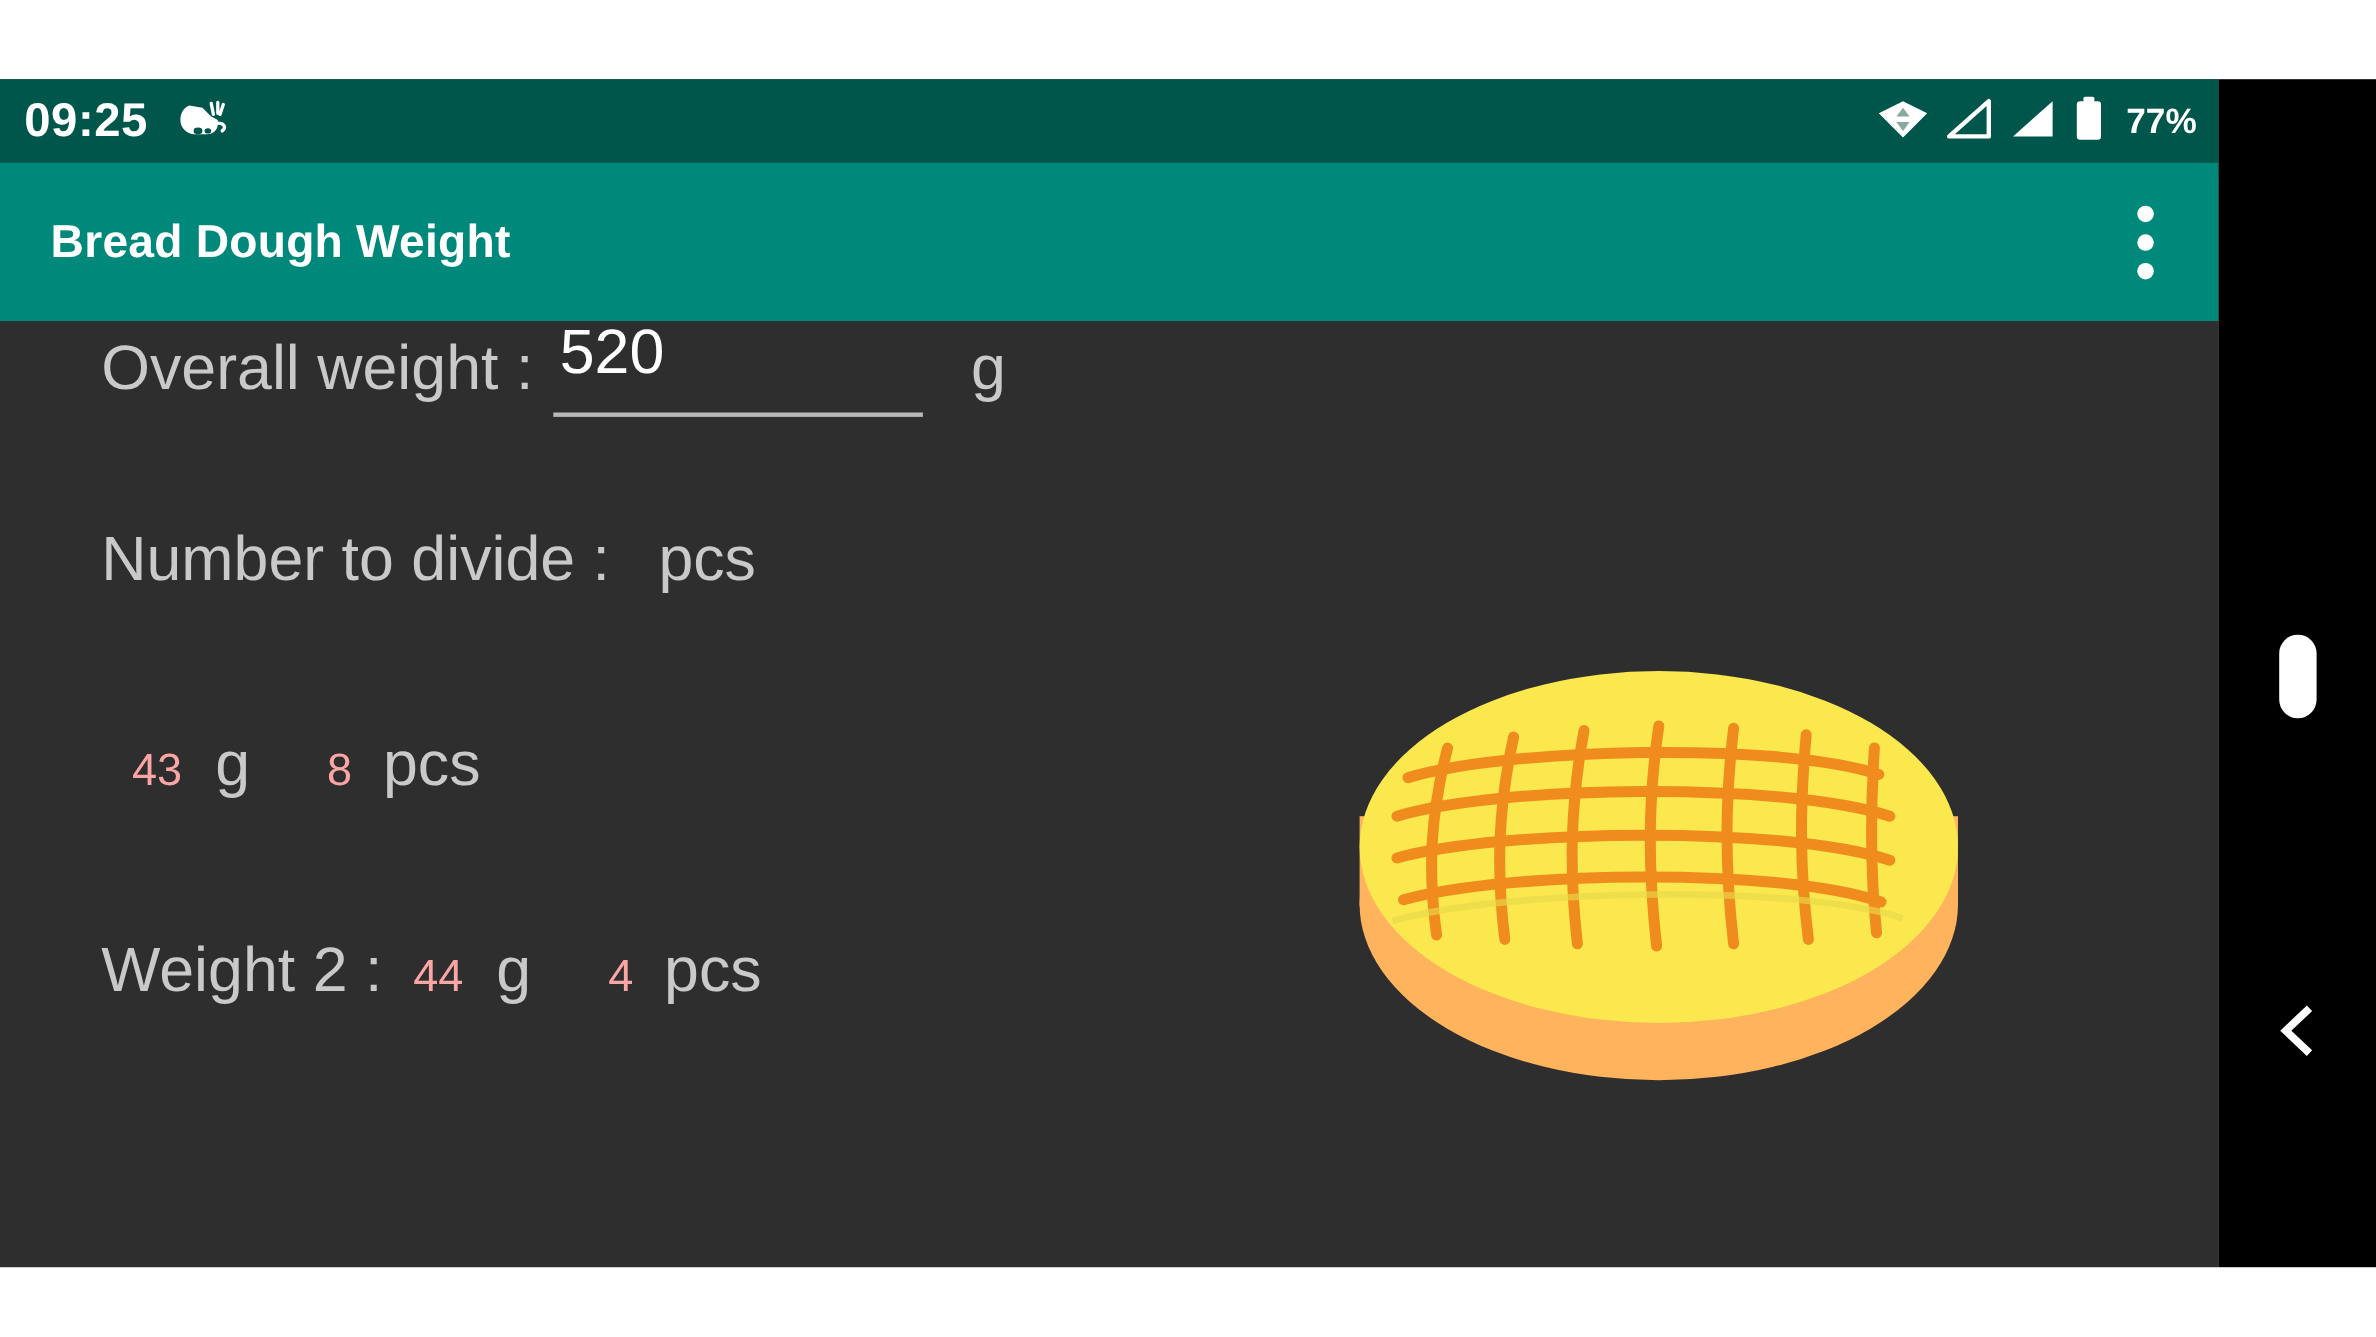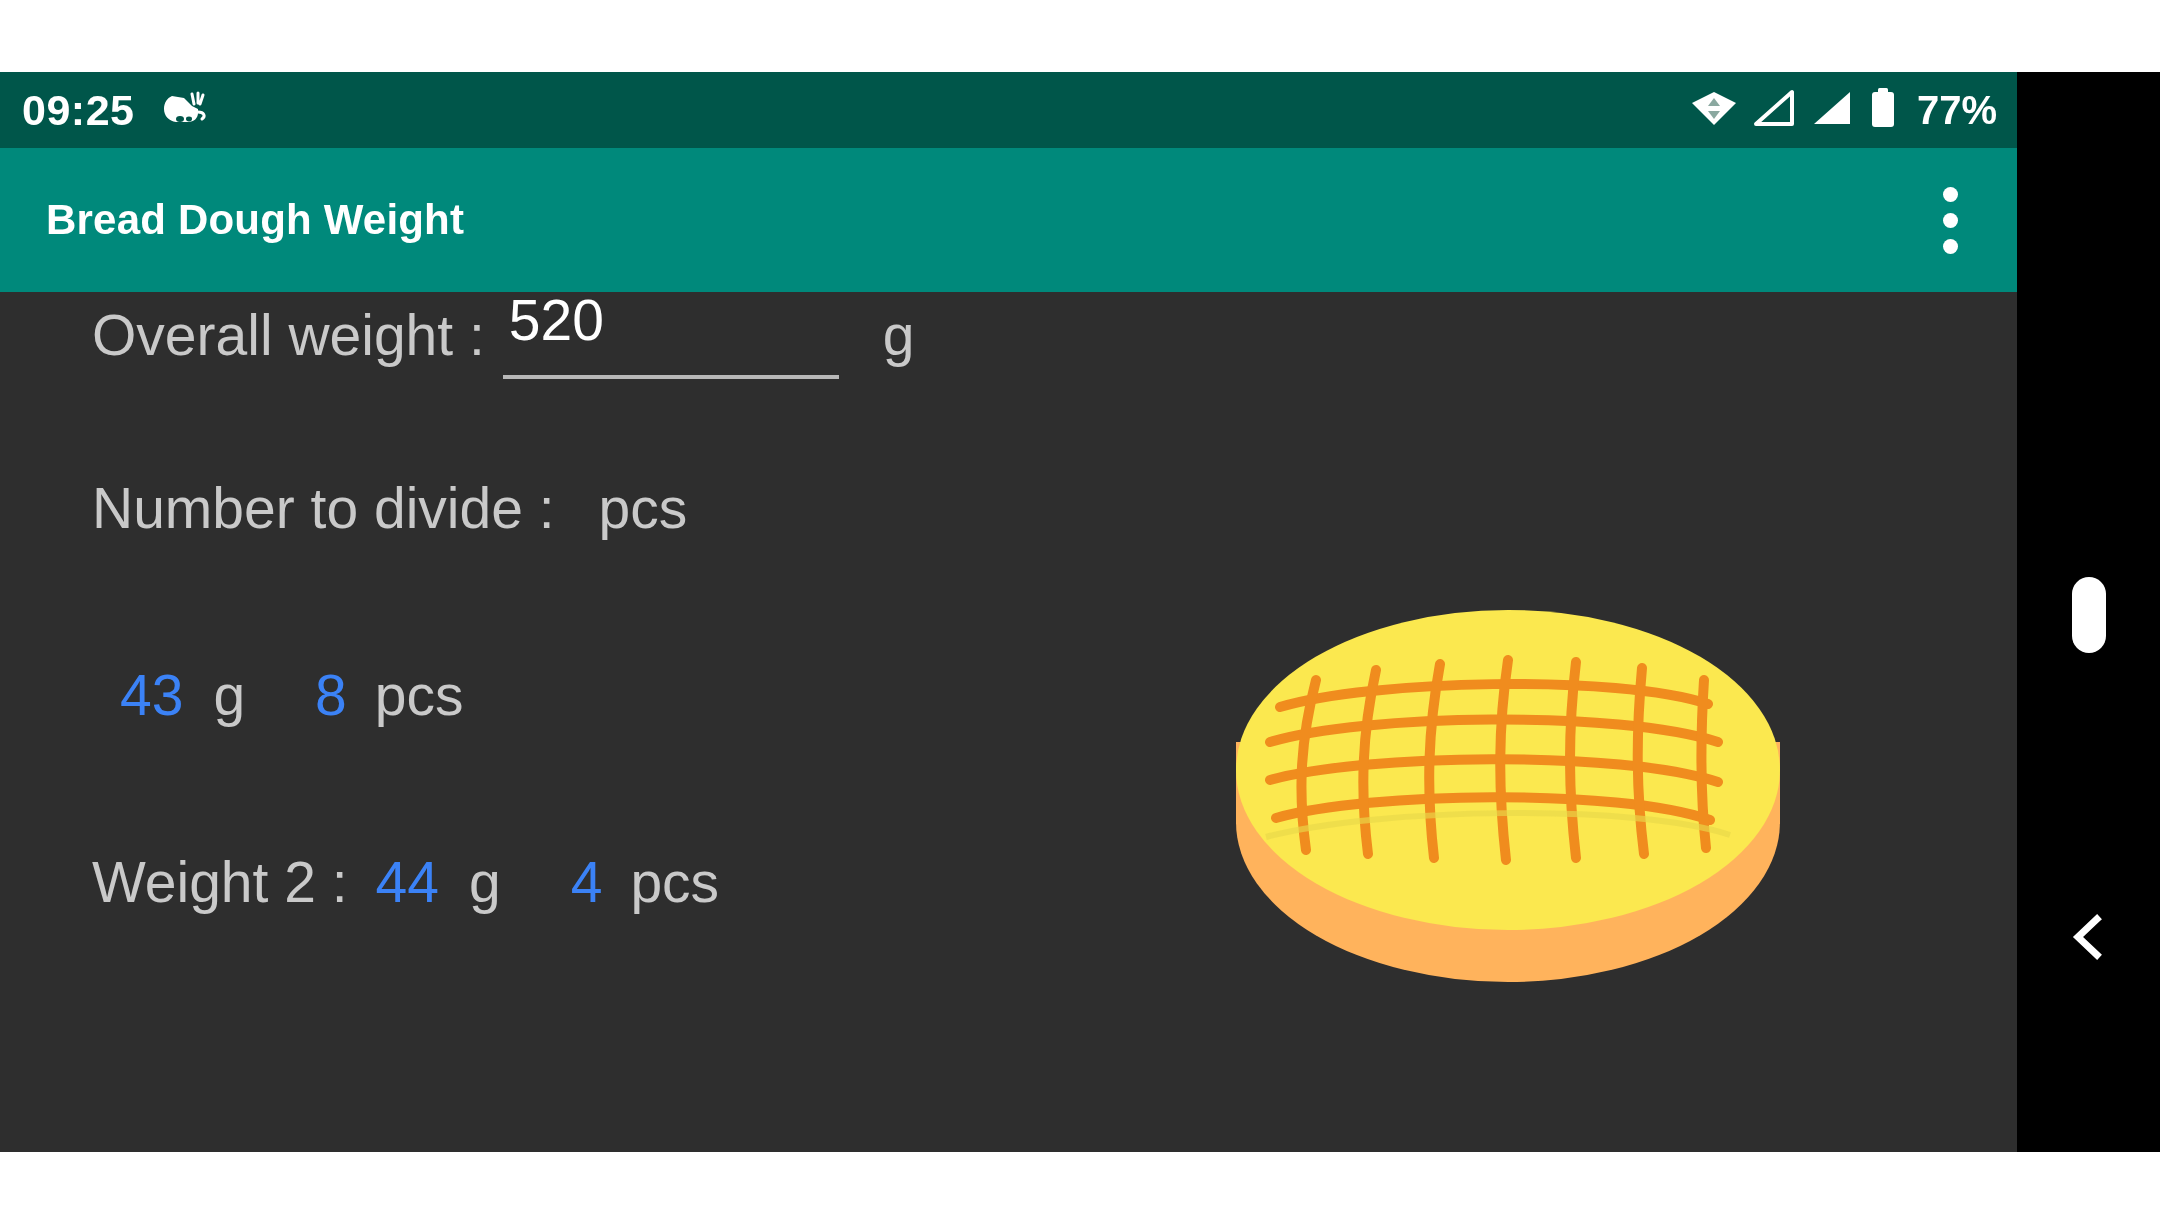--- a/index.html
+++ b/index.html
@@ -70,21 +70,21 @@
     right: 20px;
     top: 0;
     height: 76px;
     display: flex;
     align-items: center;
     gap: 16px;
   }
   .si { display: block; }
   #battery-pct {
     color: #ffffff;
-    font-size: 40px;
+    font-size: 32px;
     font-weight: bold;
     line-height: 1;
     margin-left: 4px;
   }
 
   
   #app-bar {
     position: absolute;
     left: 0;
     top: 76px;
@@ -170,22 +170,22 @@
 
   .unit {
     color: #c9c9c9;
     font-size: 57px;
     line-height: 1;
   }
   #unit-g    { margin-left: 44px; }
   #unit-pcs  { margin-left: 44px; }
 
   .res-num {
-    color: #3b82f6;
-    font-size: 57px;
+    color: #fca5a5;
+    font-size: 41px;
     line-height: 1;
   }
   .gap-1 { margin-left: 28px; }
   .gap-2 { margin-left: 30px; }
   .gap-3 { margin-left: 70px; }
   .gap-4 { margin-left: 28px; }
 
   
   #bread-illustration {
     position: absolute;

